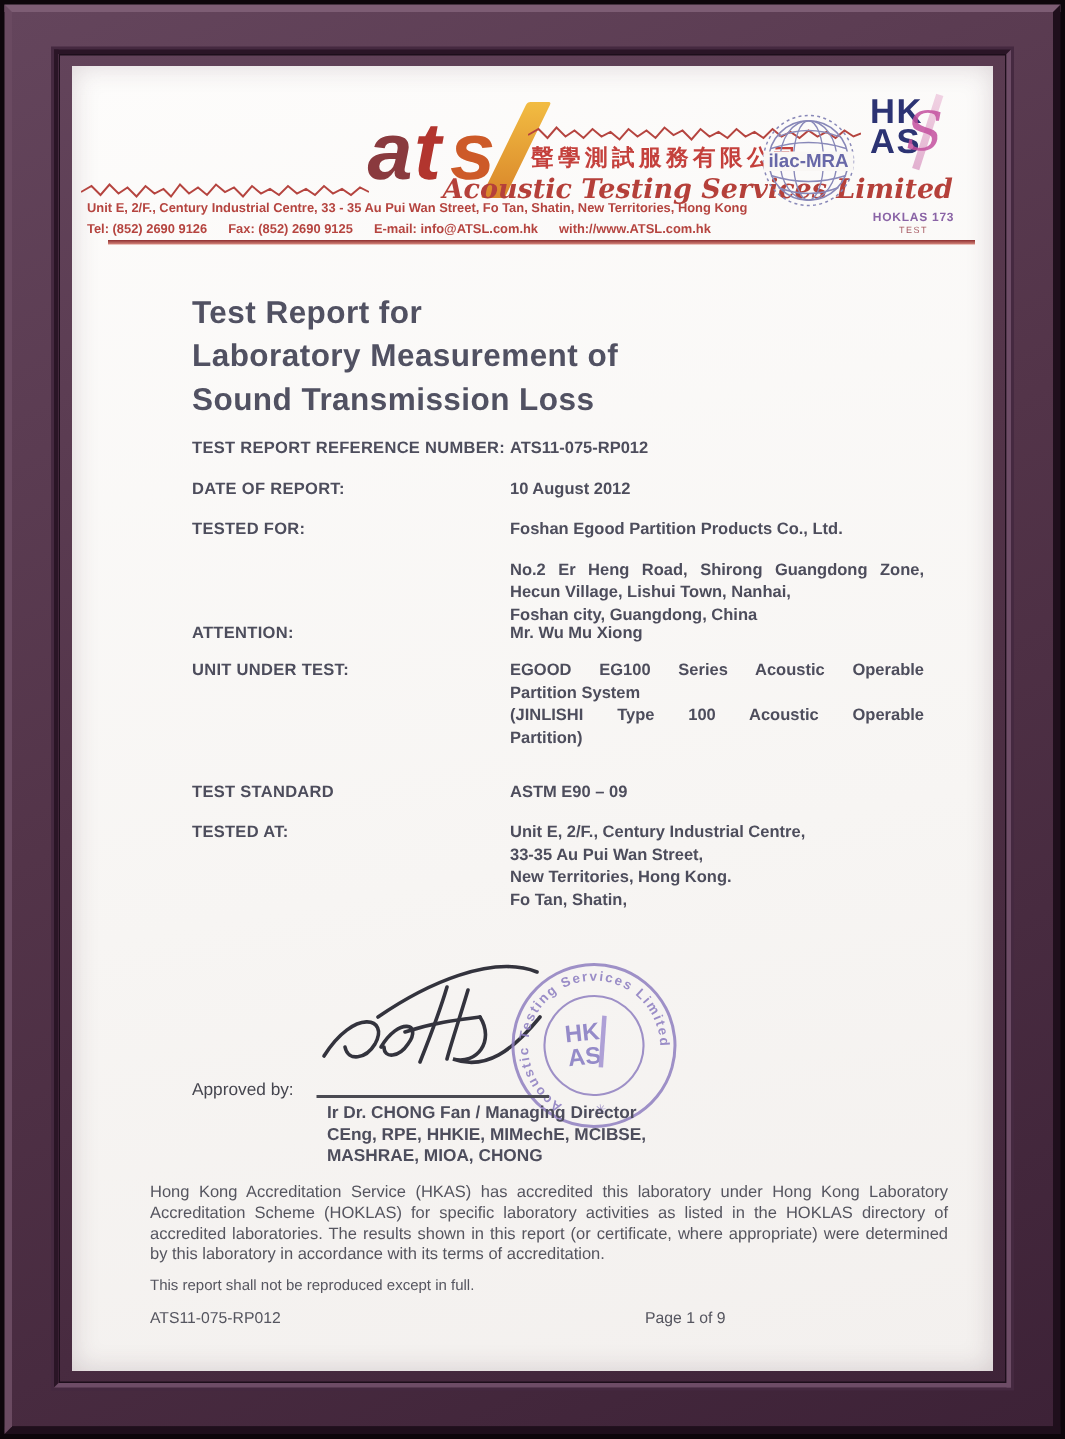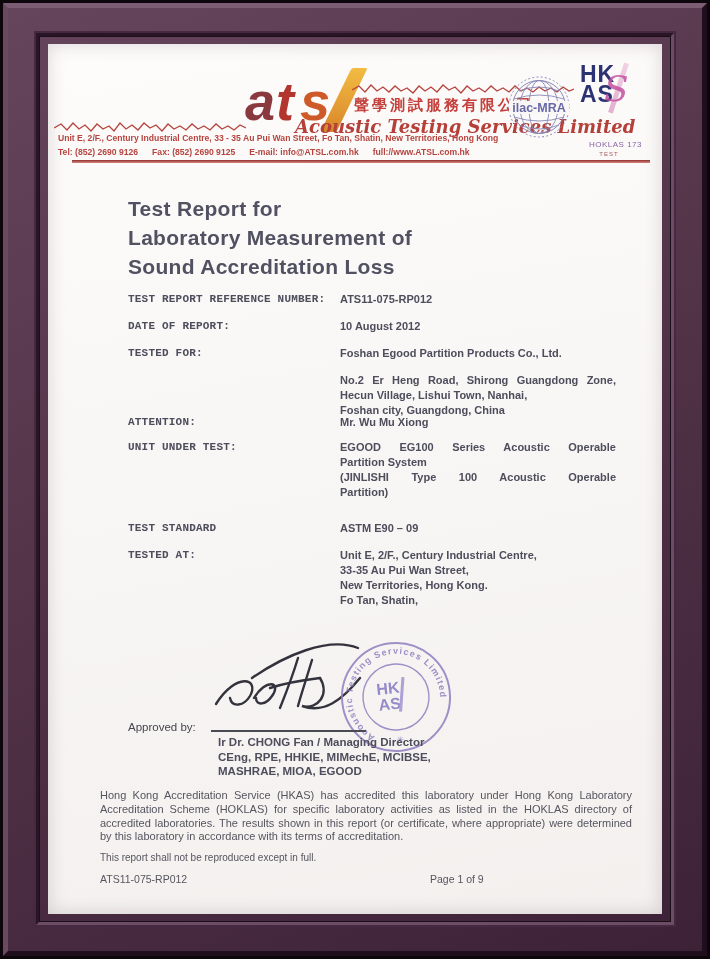--- a/index.html
+++ b/index.html
@@ -43,32 +43,32 @@
     background:linear-gradient(180deg,#8e2f30,#d98a7f); }
 
   .ilac-box { left:459px; top:29px; width:64px; height:68px; }
   .hkas-box { left:528px; top:18px; width:66px; height:100px; }
   .hkas-hk, .hkas-as { position:absolute; left:4px; font-weight:900; font-size:23px; line-height:20px; color:#2c3373; letter-spacing:1px; }
   .hkas-hk { top:2px; } .hkas-as { top:22px; }
   .hkas-s { position:absolute; left:28px; top:6px; font-family:"DejaVu Serif", serif; font-style:italic;
     font-size:36px; color:#c4509f; opacity:.85; }
   .hkas-pen { position:absolute; left:40px; top:0; width:5px; height:52px; transform:rotate(18deg);
     background:linear-gradient(180deg,#e9b7d4,#d17fb4); opacity:.6; }
-  .hoklas { position:absolute; left:0; top:78px; width:66px; font-weight:normal; font-size:8px; color:#8a64a6;
-    text-align:right; letter-spacing:.5px; }
+  .hoklas { position:absolute; left:0; top:78px; width:66px; font-weight:bold; font-size:8px; color:#8a64a6;
+    text-align:center; letter-spacing:.5px; }
   .hoklas-test { position:absolute; left:0; top:89px; width:66px; font-size:6px; color:#a75a63; text-align:center; letter-spacing:1px; }
 
   
   .title { left:80px; top:150px; width:420px; font-weight:bold; font-size:21px; line-height:29px;
     color:#515162; letter-spacing:.3px; }
   .title div { position:static; }
 
   
   .frow { left:80px; width:500px; color:#4d4d5c; font-weight:bold; font-size:11px; line-height:15px; }
-  .flabel { position:absolute; left:0; top:0; width:210px; letter-spacing:.2px;font-family:Liberation Mono, monospace; }
+  .flabel { position:absolute; left:0; top:0; width:210px; letter-spacing:.2px; }
   .fvalue { position:absolute; left:212px; top:0; width:276px; }
   .fvalue div { position:static; }
   .stretch { text-align:justify; text-align-last:justify; }
 
   
   .approved { left:80px; top:677px; font-size:11.5px; color:#46464f; }
   .sig-svg { left:152px; top:592px; }
   .sig-line { left:163px; top:686px; width:155px; height:0; border-top:2px solid #4a4a52; }
   .signatory { left:170px; top:691px; width:260px; font-weight:bold; font-size:11.5px; line-height:14.5px; color:#4d4d5c; }
   .signatory div { position:static; }
@@ -103,21 +103,21 @@
       <polyline points="0,8 7,4 13,10 19,3 25,9 31,5 37,10 43,4 49,9 55,6 61,11 67,4 73,9 79,5 85,10 91,3 97,8 103,5 109,11 115,4 121,9 127,6 133,10 139,4 145,9 151,6 157,10 163,4 169,9 175,6 181,10 187,5 193,9 199,6 205,10 211,5 217,9 222,7" fill="none" stroke="#b5443f" stroke-width="1.3"></polyline>
     </svg>
 
     <div class="cn-name">聲學測試服務有限公司</div>
     <div class="en-name">Acoustic Testing Services Limited</div>
     <div class="addr1">Unit E, 2/F., Century Industrial Centre, 33 - 35 Au Pui Wan Street, Fo Tan, Shatin, New Territories, Hong Kong</div>
     <div class="addr2">
       <span>Tel: (852) 2690 9126</span>
       <span>Fax: (852) 2690 9125</span>
       <span>E-mail: info@ATSL.com.hk</span>
-      <span>full://www.ATSL.com.hk</span>
+      <span>with://www.ATSL.com.hk</span>
     </div>
 
     <div class="ilac-box">
       <svg width="64" height="68" viewBox="0 0 64 68" style="left:0;top:0;">
         <circle cx="32" cy="34" r="30" fill="none" stroke="#8888b8" stroke-width="1" stroke-dasharray="2 2.2"></circle>
         <circle cx="32" cy="34" r="26.5" fill="none" stroke="#8888b8" stroke-width="1"></circle>
         <ellipse cx="32" cy="34" rx="10" ry="26.5" fill="none" stroke="#8888b8" stroke-width=".9"></ellipse>
         <ellipse cx="32" cy="34" rx="19" ry="26.5" fill="none" stroke="#8888b8" stroke-width=".9"></ellipse>
         <path d="M12,18 Q32,10 52,18" fill="none" stroke="#8888b8" stroke-width=".9"></path>
         <path d="M7,26 Q32,18 57,26" fill="none" stroke="#8888b8" stroke-width=".9"></path>
@@ -135,21 +135,21 @@
       <div class="hkas-s">S</div>
       <div class="hoklas">HOKLAS 173</div>
       <div class="hoklas-test">TEST</div>
     </div>
 
     <div class="red-rule"></div>
 
     <div class="title">
       <div>Test Report for</div>
       <div>Laboratory Measurement of</div>
-      <div>Sound Accreditation Loss</div>
+      <div>Sound Transmission Loss</div>
     </div>
 
     <div class="frow" style="top:248px;">
       <div class="flabel">TEST REPORT REFERENCE NUMBER:</div>
       <div class="fvalue">ATS11-075-RP012</div>
     </div>
 
     <div class="frow" style="top:275px;">
       <div class="flabel">DATE OF REPORT:</div>
       <div class="fvalue">10 August 2012</div>
@@ -223,21 +223,21 @@
       <text x="60" y="63" text-anchor="middle" font-family="Liberation Sans, sans-serif" font-size="16" font-weight="bold" fill="#8579c2">HK</text>
       <text x="60" y="79" text-anchor="middle" font-family="Liberation Sans, sans-serif" font-size="16" font-weight="bold" fill="#8579c2">AS</text>
       <path d="M76,48 L70,82" stroke="#a292d2" stroke-width="3" fill="none"></path>
     </svg>
 
     <div class="approved">Approved by:</div>
     <div class="sig-line"></div>
     <div class="signatory">
       <div>Ir Dr. CHONG Fan / Managing Director</div>
       <div>CEng, RPE, HHKIE, MIMechE, MCIBSE,</div>
-      <div>MASHRAE, MIOA, EGOOD</div>
+      <div>MASHRAE, MIOA, CHONG</div>
     </div>
 
     <div class="accred">Hong Kong Accreditation Service (HKAS) has accredited this laboratory under Hong Kong Laboratory Accreditation Scheme (HOKLAS) for specific laboratory activities as listed in the HOKLAS directory of accredited laboratories. The results shown in this report (or certificate, where appropriate) were determined by this laboratory in accordance with its terms of accreditation.</div>
     <div class="repro">This report shall not be reproduced except in full.</div>
     <div class="foot-ref">ATS11-075-RP012</div>
     <div class="foot-page">Page 1 of 9</div>
 
   </div>
 </div>
 

